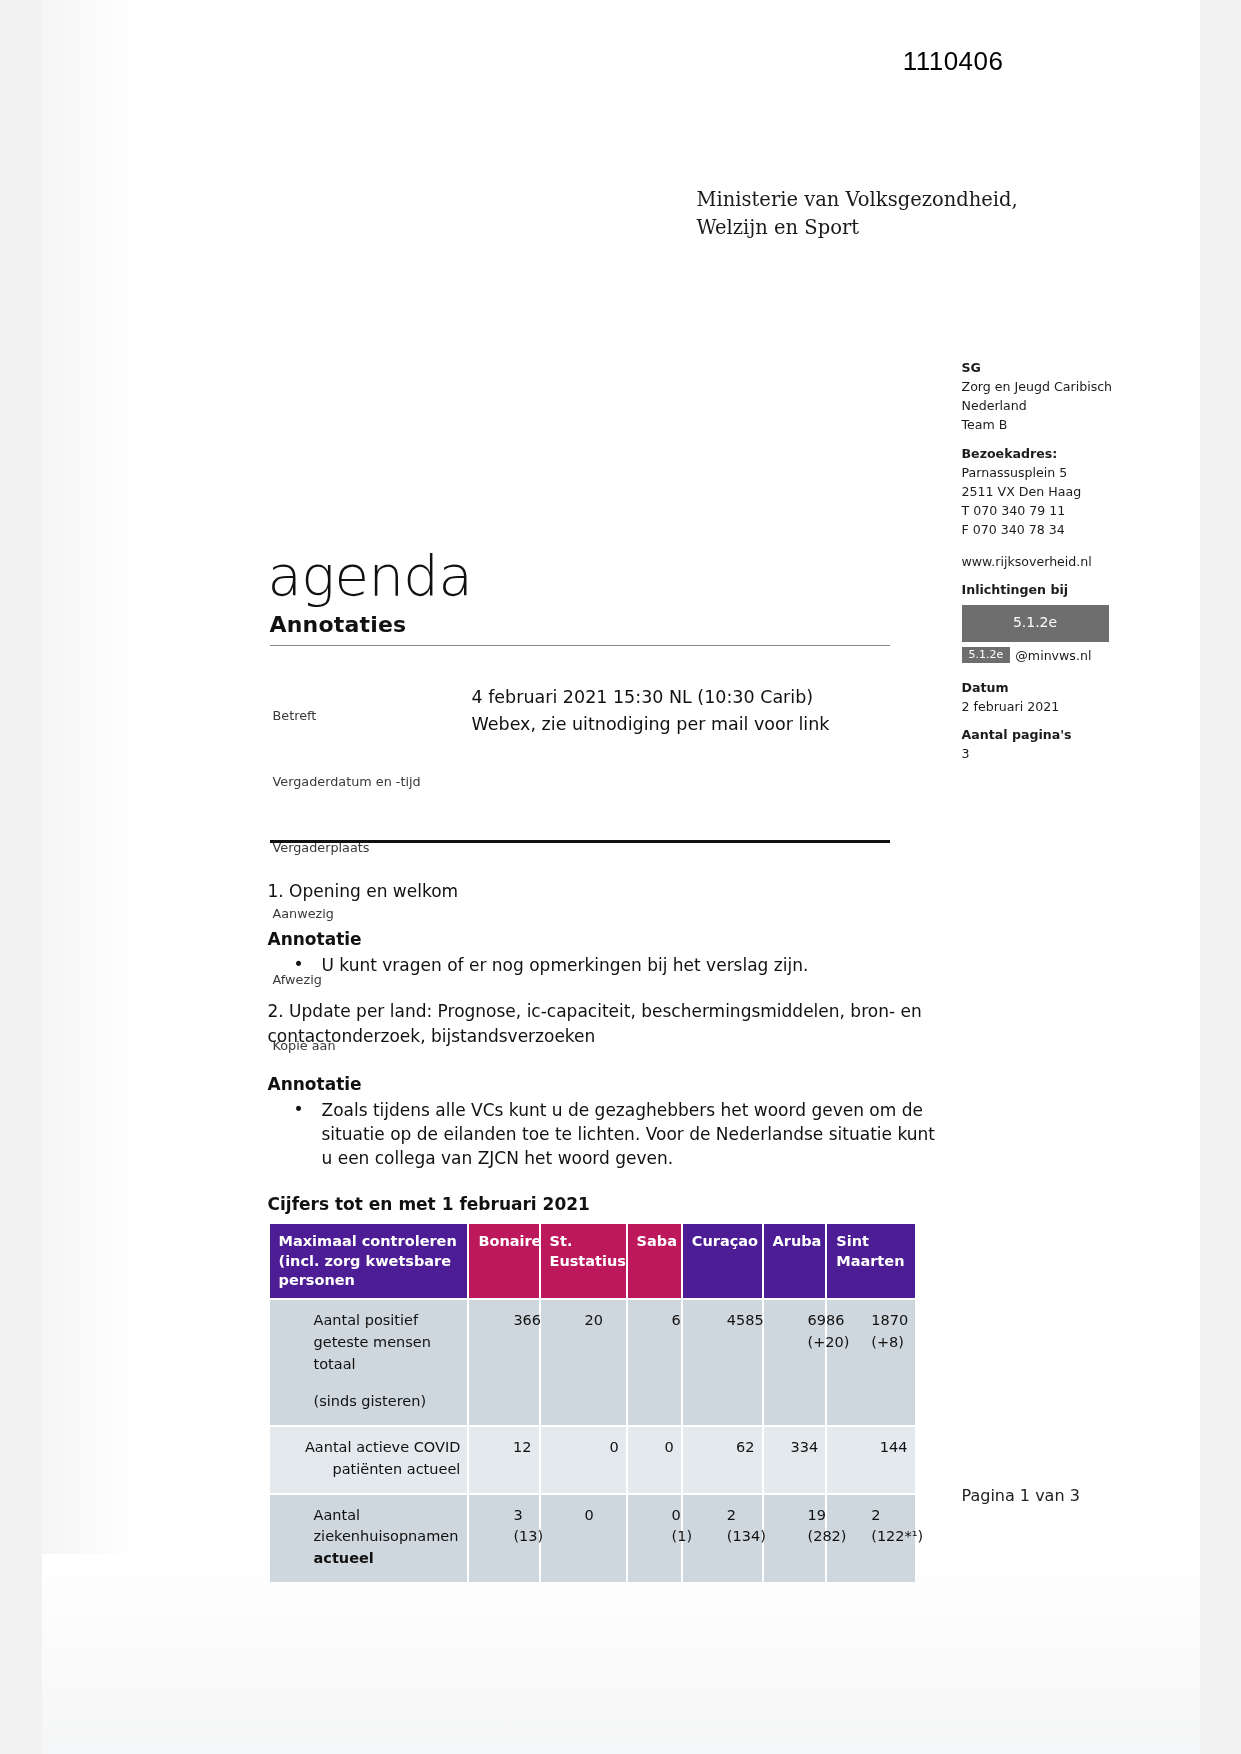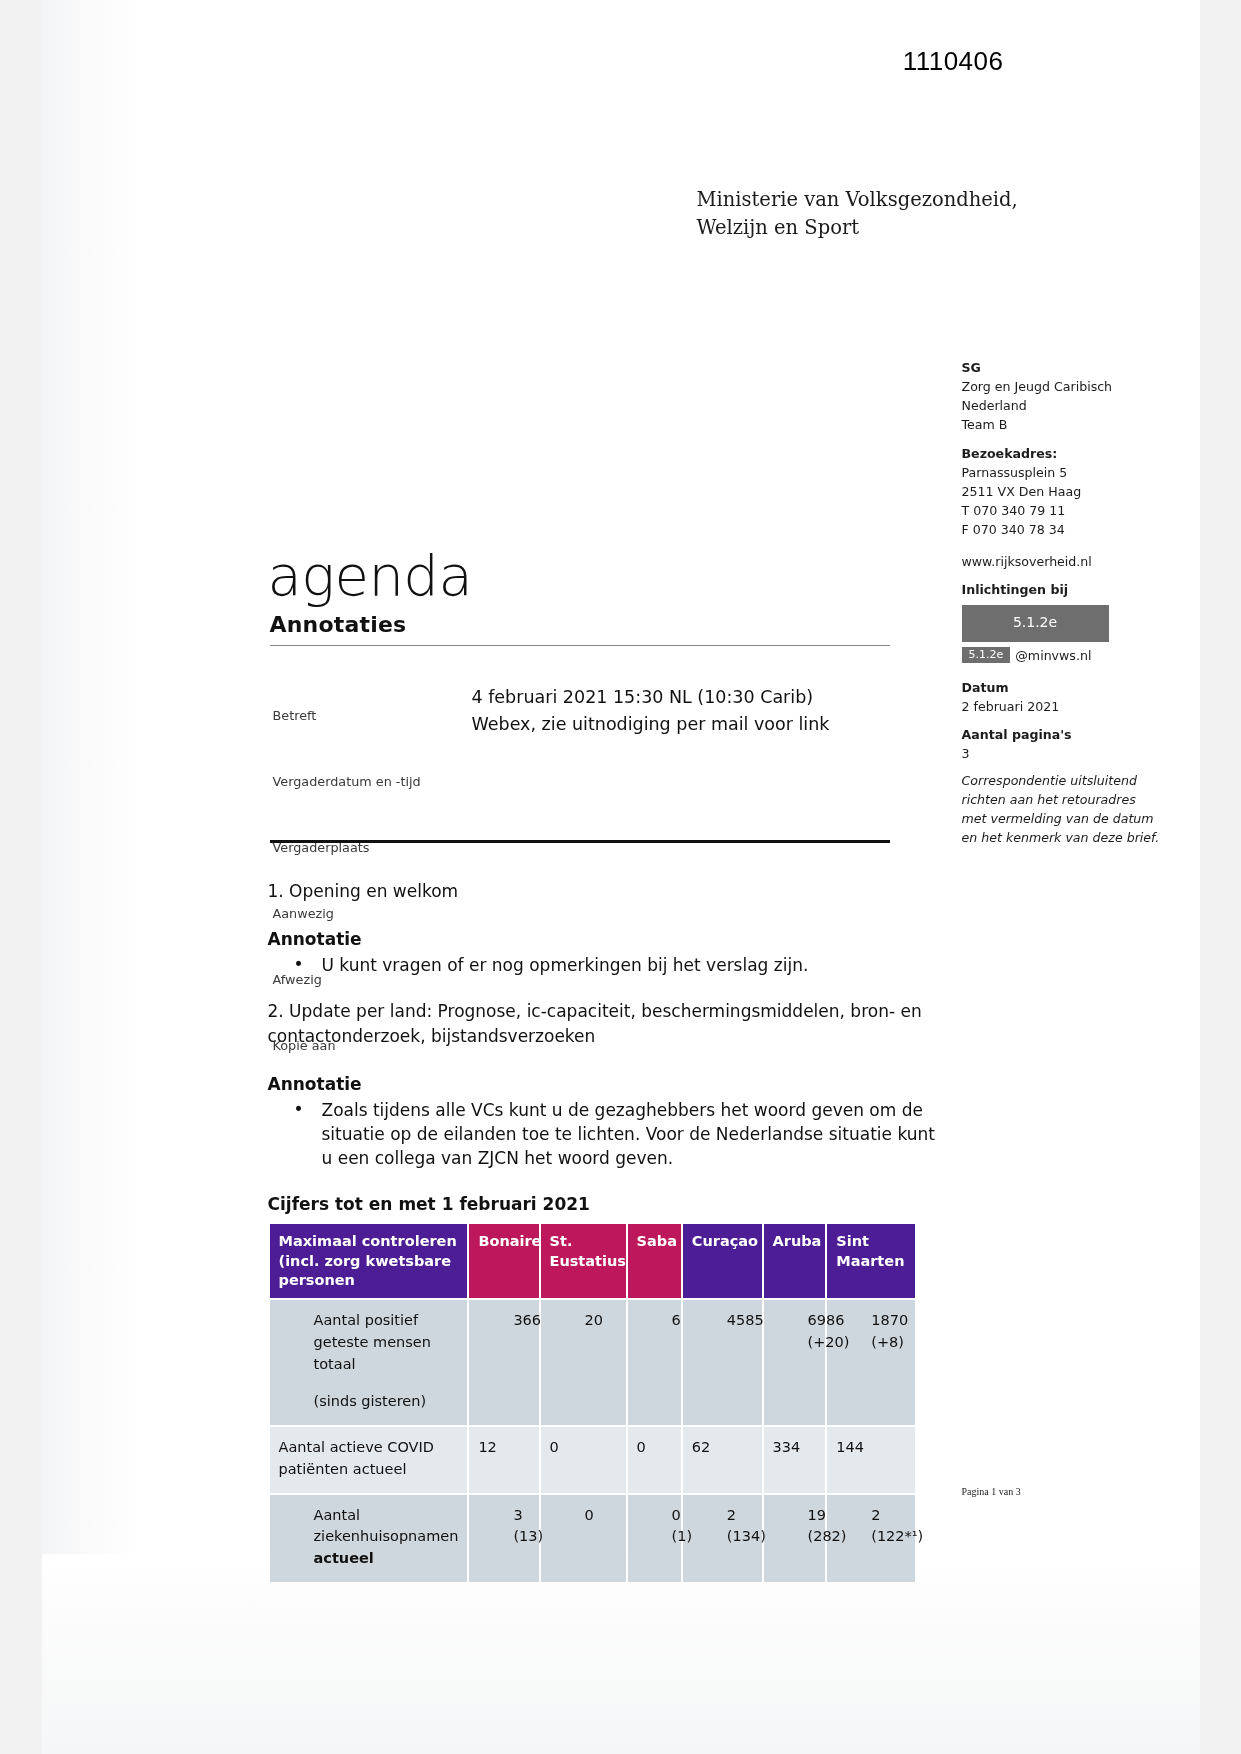--- a/index.html
+++ b/index.html
@@ -213,38 +213,37 @@
   }
   table.stats th.h-purple { background: #4c1d95; }
   table.stats th.h-blue   { background: #be185d; }
   table.stats td {
     vertical-align: top;
     padding: 10px 7px 12px 9px;
     color: #111;
     line-height: 1.5;
   }
   table.stats tr.band-a td { background: #ced7dd; padding-left: 44px; }
-  table.stats tr.band-b td { background: #e4e9ee; }
+  table.stats tr.band-b td { background: #e4e9ee; text-align: right; }
   .col-label { width: 186px; }
   .col-bon   { width: 65px; }
   .col-sta   { width: 80px; }
   .col-sab   { width: 50px; }
   .col-cur   { width: 74px; }
   .col-aru   { width: 58px; }
   .col-sxm   { width: 82px; }
   td .sub { display: block; margin-top: 16px; }
   .bold-tail { font-weight: bold; margin-top: 40px; }
 
   .page-footer {
     position: absolute;
     left: 920px;
     top: 1486px;
-    font-size: 10px;
+    font-size: 16px;
     color: #222;
-    font-family: Liberation Serif, serif;
   }
 </style>
 </head>
 <body>
 
 <div class="page">
   <div class="page-shade-left"></div>
   <div class="page-shade-bottom"></div>
 
   <div class="content">
@@ -276,21 +275,20 @@
         <span class="redact-small">5.1.2e</span>
         <span class="mail">@minvws.nl</span>
       </div>
       <div class="gap"></div>
       <div class="b">Datum</div>
       <div>2 februari 2021</div>
       <div class="gap-sm"></div>
       <div class="b">Aantal pagina's</div>
       <div>3</div>
       <div class="gap-sm"></div>
-      <div class="ital">Correspondentie uitsluitend richten aan het retouradres met vermelding van de datum en het kenmerk van deze brief.</div>
     </div>
 
     <div class="agenda-title">agenda</div>
     <div class="annotaties">Annotaties</div>
     <div class="rule-thin"></div>
 
     <div class="label-col">
       <div>Betreft</div>
       <div>Vergaderdatum en -tijd</div>
       <div>Vergaderplaats</div>

